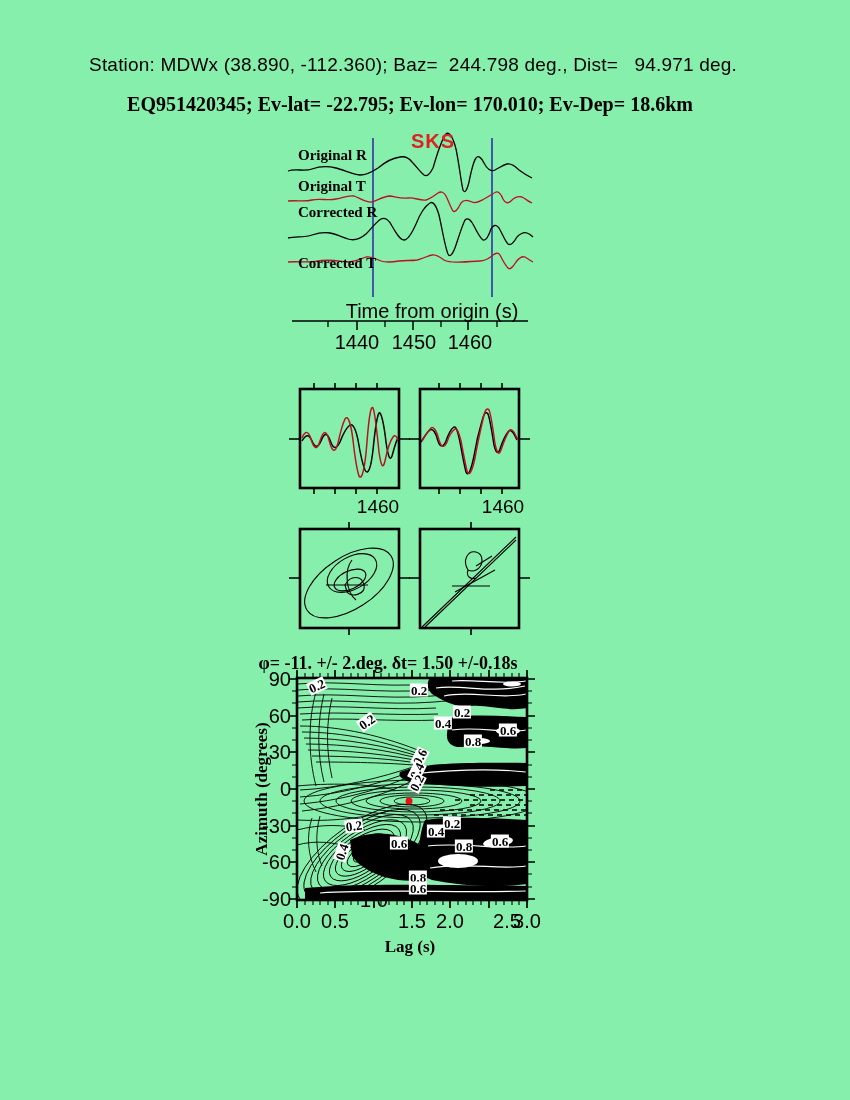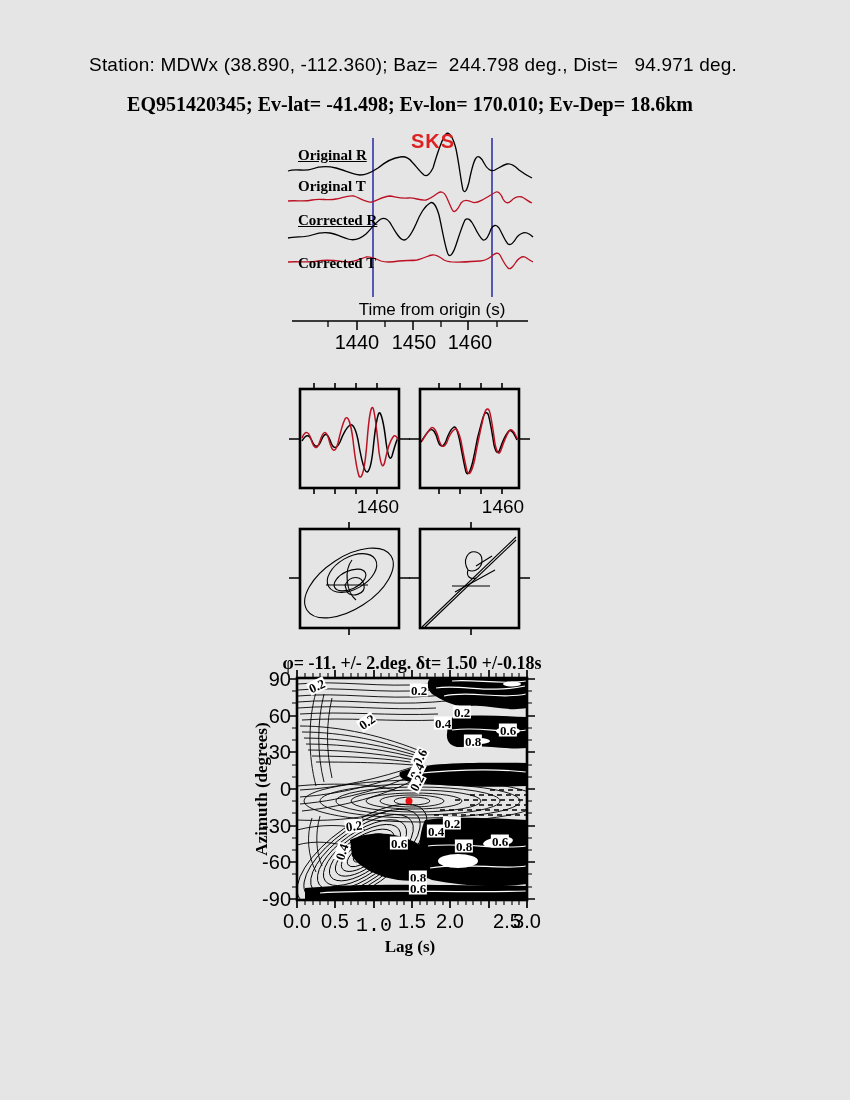--- a/index.html
+++ b/index.html
@@ -1,42 +1,42 @@
 <!DOCTYPE html>
 <html><head>
 <meta charset="utf-8">
 <style>
   html,body{margin:0;padding:0;background:#fff;}
-  .page{position:relative;width:850px;height:1100px;background:#e5e5e5;overflow:hidden;
+  .page{position:relative;width:850px;height:1100px;background:#86efac;overflow:hidden;
         font-family:"Liberation Sans",sans-serif;color:#000;}
   .abs{position:absolute;white-space:pre;}
   .ctr{transform:translateX(-50%);}
   .hdr1{font-size:19px;letter-spacing:.2px;}
   .hdr2{font-family:"Liberation Serif",serif;font-weight:bold;font-size:20px;}
   .tracelab{font-family:"Liberation Serif",serif;font-weight:bold;font-size:15px;}
   .phase{font-size:20px;font-weight:bold;letter-spacing:1px;color:#dd2222;}
-  .axlab{font-size:17px;}
+  .axlab{font-size:20px;}
   .tick{font-size:20px;}
   .tick2{font-size:19px;}
   .ctitle{font-family:"Liberation Serif",serif;font-weight:bold;font-size:18px;}
   .seriflab{font-family:"Liberation Serif",serif;font-weight:bold;font-size:17px;}
   .ylab{transform:translate(-50%,-50%) rotate(-90deg);}
   .ytick{font-size:20px;width:70px;text-align:right;}
   .clabel{position:absolute;background:#fff;padding:0 1px;line-height:13px;
           font-family:"Liberation Serif",serif;font-weight:bold;font-size:13px;white-space:pre;}
   .stats{font-size:18px;}
   svg{position:absolute;overflow:visible;}
 </style>
 </head>
 <body>
 
 <div class="page">
 
   <div class="abs ctr hdr1" style="left:413px;top:54px;">Station: MDWx (38.890, -112.360); Baz=  244.798 deg., Dist=   94.971 deg.</div>
-  <div class="abs ctr hdr2" style="left:410px;top:93px;">EQ951420345; Ev-lat= -41.498; Ev-lon= 170.010; Ev-Dep= 18.6km</div>
+  <div class="abs ctr hdr2" style="left:410px;top:93px;">EQ951420345; Ev-lat= -22.795; Ev-lon= 170.010; Ev-Dep= 18.6km</div>
 
   <svg style="left:280px;top:125px;" width="260" height="235" viewBox="280 125 260 235">
 
     <g>
       <line x1="373" y1="138" x2="373" y2="297" stroke="#3333aa" stroke-width="1.6"></line>
       <line x1="492" y1="138" x2="492" y2="297" stroke="#3333aa" stroke-width="1.6"></line>
     </g>
 
     <path fill="none" stroke="#000" stroke-width="1.3" d="M288,171 C296,168 304,172 312,169 C320,166 328,166 336,168 C344,170 352,174 360,175
          C366,175 372,172 378,168 C384,163 392,158 400,157 C405,156 409,158 412,162
@@ -68,23 +68,23 @@
          C528,259 531,261 533,262"></path>
 
     <g>
       <line x1="292" y1="321" x2="528" y2="321" stroke="#000" stroke-width="1.6"></line>
       <path d="M328,321v6 M385,321v6 M441,321v6 M497,321v6" stroke="#000" stroke-width="1.3" fill="none"></path>
       <path d="M357,321v9 M413,321v9 M468,321v9" stroke="#000" stroke-width="1.5" fill="none"></path>
     </g>
   </svg>
 
   <div class="abs phase" style="left:411px;top:130px;">SKS</div>
-  <div class="abs tracelab" style="left:298px;top:147px;text-decoration:underline;">Original R</div>
+  <div class="abs tracelab" style="left:298px;top:147px;">Original R</div>
   <div class="abs tracelab" style="left:298px;top:178px;">Original T</div>
-  <div class="abs tracelab" style="left:298px;top:212px;text-decoration:underline;">Corrected R</div>
+  <div class="abs tracelab" style="left:298px;top:204px;">Corrected R</div>
   <div class="abs tracelab" style="left:298px;top:255px;">Corrected T</div>
   <div class="abs ctr axlab" style="left:432px;top:300px;">Time from origin (s)</div>
   <div class="abs ctr tick" style="left:357px;top:331px;">1440</div>
   <div class="abs ctr tick" style="left:414px;top:331px;">1450</div>
   <div class="abs ctr tick" style="left:470px;top:331px;">1460</div>
 
   <svg style="left:280px;top:380px;" width="256" height="260" viewBox="280 380 256 260">
 
     <g>
       <rect x="300" y="389" width="99" height="99" fill="none" stroke="#000" stroke-width="2.6"></rect>
@@ -134,21 +134,21 @@
       <path d="M422,627 L516,537" stroke-width="1.1"></path>
       <path d="M425,627 L516,540" stroke-width="1.1"></path>
       <path d="M468,570 C462,560 468,550 476,552 C484,554 484,566 476,570 C472,572 470,571 468,570 C466,576 470,580 476,578" stroke-width="1.1"></path>
       <path d="M455,592 L495,570 M452,586 L490,586 M476,566 L492,556" stroke-width="1.1"></path>
     </g>
   </svg>
 
   <div class="abs ctr tick2" style="left:378px;top:496px;">1460</div>
   <div class="abs ctr tick2" style="left:503px;top:496px;">1460</div>
 
-  <div class="abs ctr ctitle" style="left:412px;top:653px;">φ= -11. +/- 2.deg. δt= 1.50 +/-0.18s</div>
+  <div class="abs ctr ctitle" style="left:388px;top:653px;">φ= -11. +/- 2.deg. δt= 1.50 +/-0.18s</div>
 
   <svg style="left:289px;top:670px;" width="246" height="238" viewBox="289 670 246 238">
     <defs>
       <clipPath id="plotclip">
           <rect x="297" y="678" width="230" height="222"></rect>
         </clipPath>
     </defs>
     <g clip-path="url(#plotclip)">
 
       <g fill="none" stroke="#000" stroke-width="0.9">
@@ -287,21 +287,21 @@
   <div class="abs ytick" style="left:221px;top:679px;transform:translateY(-50%);">90</div>
   <div class="abs ytick" style="left:221px;top:716px;transform:translateY(-50%);">60</div>
   <div class="abs ytick" style="left:221px;top:752px;transform:translateY(-50%);">30</div>
   <div class="abs ytick" style="left:221px;top:789px;transform:translateY(-50%);">0</div>
   <div class="abs ytick" style="left:221px;top:826px;transform:translateY(-50%);">-30</div>
   <div class="abs ytick" style="left:221px;top:862px;transform:translateY(-50%);">-60</div>
   <div class="abs ytick" style="left:221px;top:899px;transform:translateY(-50%);">-90</div>
 
   <div class="abs ctr tick" style="left:297px;top:910px;">0.0</div>
   <div class="abs ctr tick" style="left:335px;top:910px;">0.5</div>
-  <div class="abs ctr tick" style="left:374px;top:914px;font-family:Liberation Mono, monospace;">1.0</div>
+  <div class="abs ctr tick" style="left:374px;top:889px;">1.0</div>
   <div class="abs ctr tick" style="left:412px;top:910px;">1.5</div>
   <div class="abs ctr tick" style="left:450px;top:910px;">2.0</div>
   <div class="abs ctr tick" style="left:507px;top:910px;">2.5</div>
   <div class="abs ctr tick" style="left:527px;top:910px;">3.0</div>
 
   <div class="abs ctr seriflab" style="left:410px;top:937px;">Lag (s)</div>
 
 
 </div>
 

